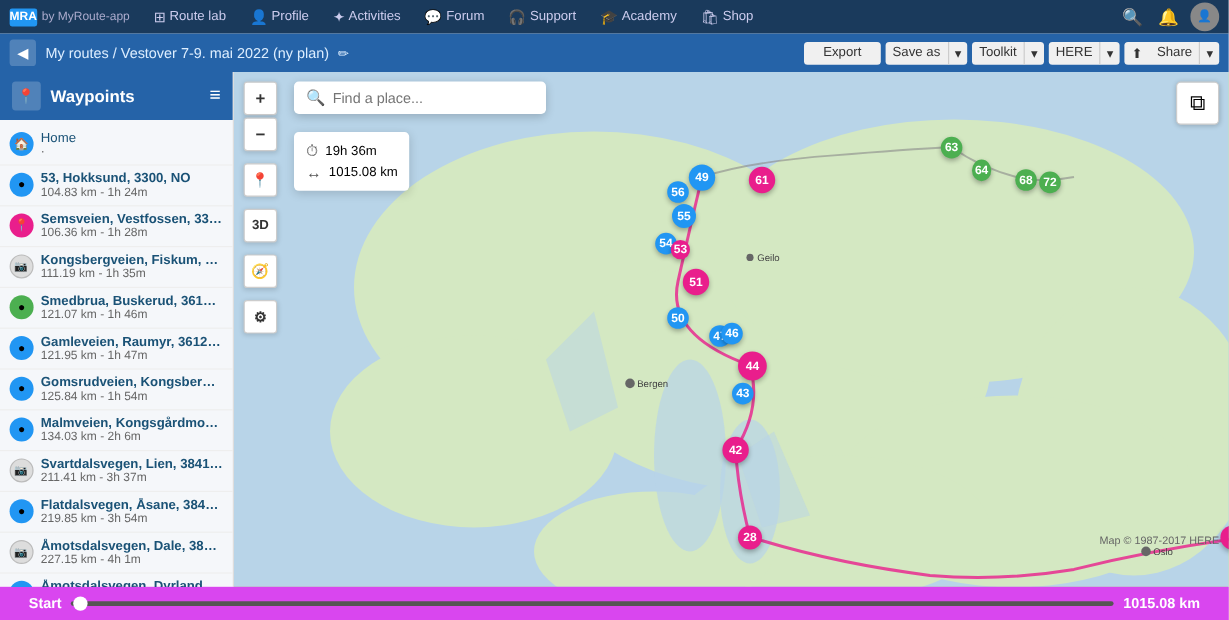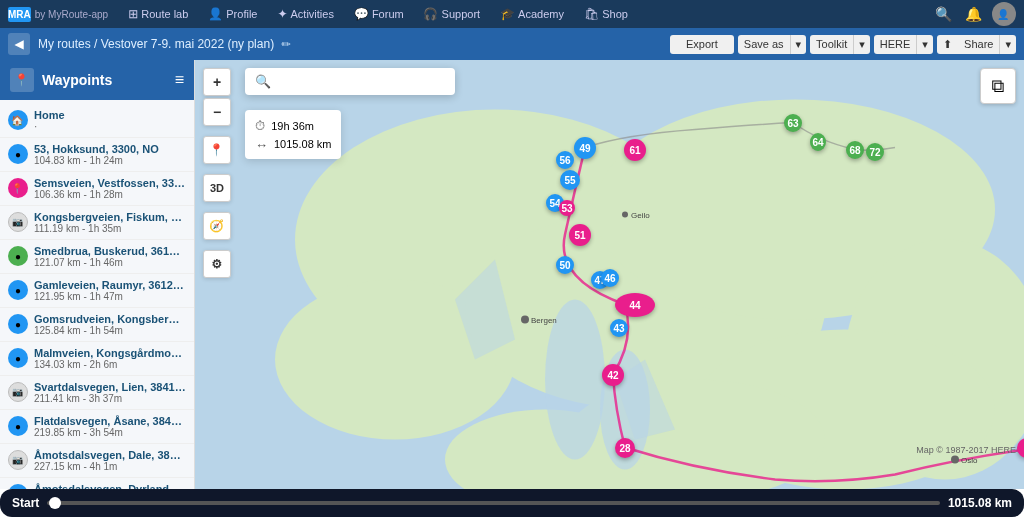--- a/index.html
+++ b/index.html
@@ -181,21 +181,21 @@
     .wp-icon.blue { background: #2196F3; color: white; }
     .wp-content { flex: 1; min-width: 0; }
     .wp-name {
       font-size: 11px;
       font-weight: 600;
       color: #1a5276;
       white-space: nowrap;
       overflow: hidden;
       text-overflow: ellipsis;
     }
-    .wp-home { color: #1a5276; font-size: 11px; font-weight: 700; }
+    .wp-home { color: #1a5276; font-size: 11px; font-weight: 400; }
     .wp-meta { font-size: 10px; color: #666; }
 
     
     .map-area {
       flex: 1;
       position: relative;
       background: #a8d5a2;
       overflow: hidden;
     }
 
@@ -314,31 +314,30 @@
       bottom: 34px;
       right: 8px;
       font-size: 9px;
       color: #666;
       z-index: 10;
     }
 
     
     .bottom-bar {
       height: 28px;
-      background: #0f172a;
-      display: flex;
-      align-items: center;
-      padding: 0 12px;
+      background: #d946ef;
+      display: flex;
+      align-items: center;
+      padding: 0 24px;
       gap: 8px;
       color: white;
       position: absolute;
       bottom: 0;
       left: 0;
       right: 0;
-      border-radius: 12px;
     }
     .bottom-bar-start { font-size: 12px; font-weight: 600; color: white; }
     .bottom-bar-progress {
       flex: 1;
       height: 4px;
       background: #555;
       border-radius: 2px;
       position: relative;
     }
     .bottom-bar-thumb {
@@ -605,20 +604,21 @@
       <div class="map-ctrl-btn" style="font-size:11px;">3D</div>
       <div class="map-ctrl-sep"></div>
       <div class="map-ctrl-btn" style="font-size:12px;">🧭</div>
       <div class="map-ctrl-sep"></div>
       <div class="map-ctrl-btn" style="font-size:12px;">⚙</div>
     </div>
 
     <div class="map-search">
       <div class="map-search-input">
         <span class="map-search-icon">🔍</span>
+        <input type="text" placeholder="Find a place..." style="">
       </div>
     </div>
 
     <div class="trip-info">
       <div class="trip-info-row">
         <span class="trip-info-icon">⏱</span>
         <span>19h 36m</span>
       </div>
       <div class="trip-info-row">
         <span class="trip-info-icon">↔</span>
@@ -673,21 +673,21 @@
     <div class="pin-circle" style="width:18px;height:18px;background:#2196F3;">
       47
     </div>
   </div>
         <div class="map-pin" style="left: 406px; top: 209px;">
     <div class="pin-circle" style="width:18px;height:18px;background:#2196F3;">
       46
     </div>
   </div>
         <div class="map-pin" style="left: 420px; top: 233px;">
-    <div class="pin-circle" style="width:40px;height:24px;background:#e91e8c;text-align:right;">
+    <div class="pin-circle" style="width:24px;height:24px;background:#e91e8c;text-align:right;">
       44
     </div>
   </div>
         <div class="map-pin" style="left: 415px; top: 259px;">
     <div class="pin-circle" style="width:18px;height:18px;background:#2196F3;">
       43
     </div>
   </div>
         <div class="map-pin" style="left: 407px; top: 304px;">
     <div class="pin-circle" style="width:22px;height:22px;background:#e91e8c;">

